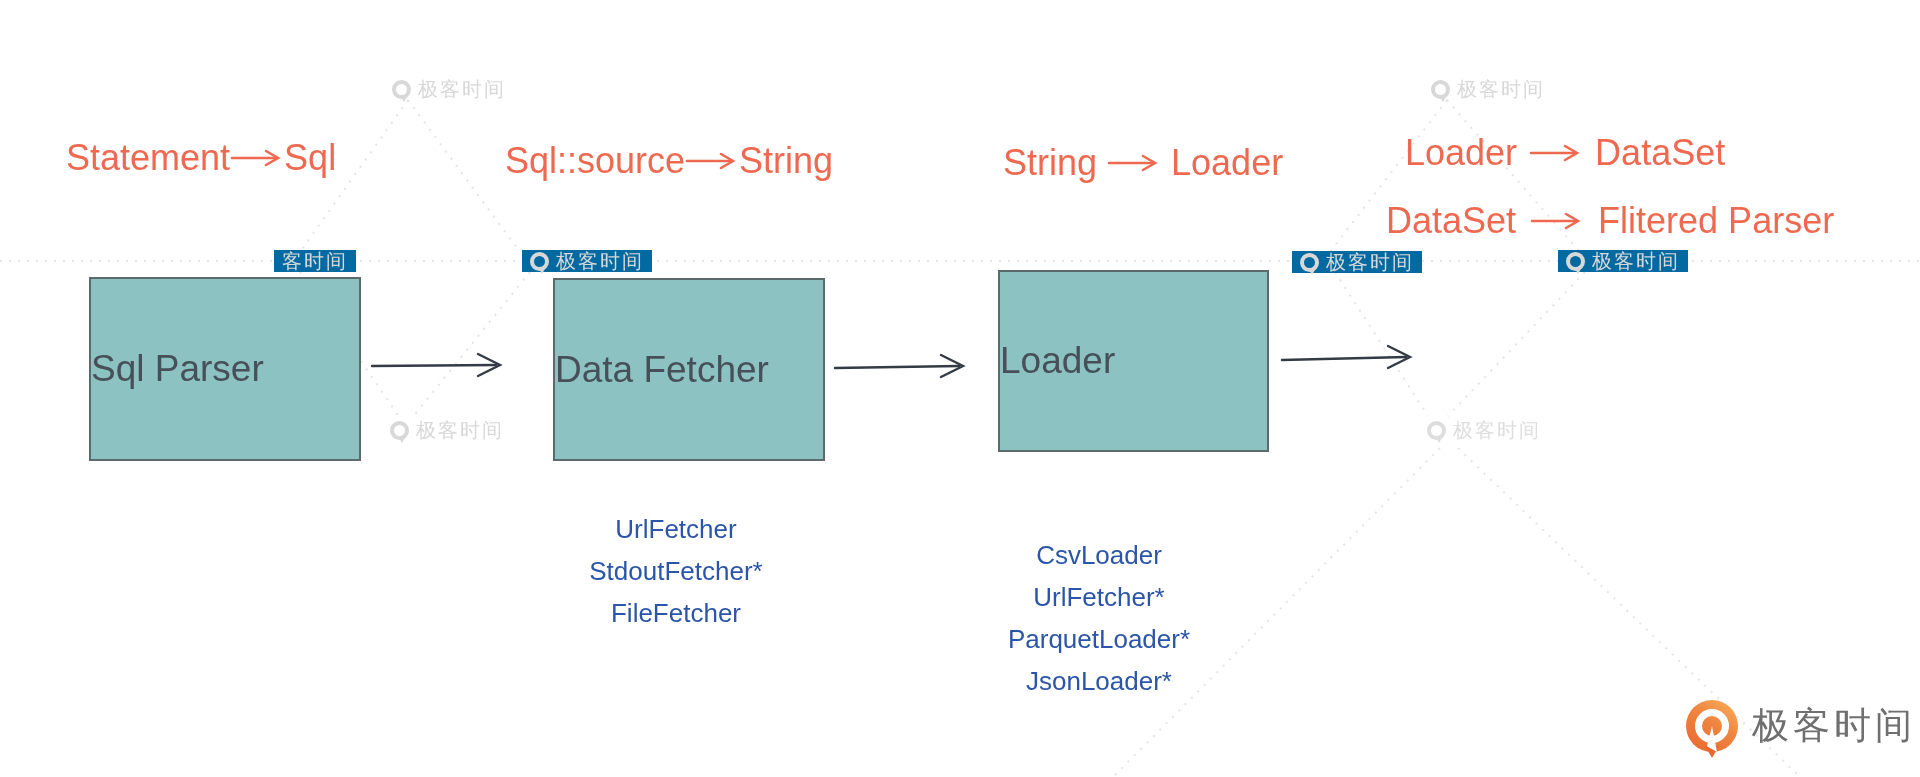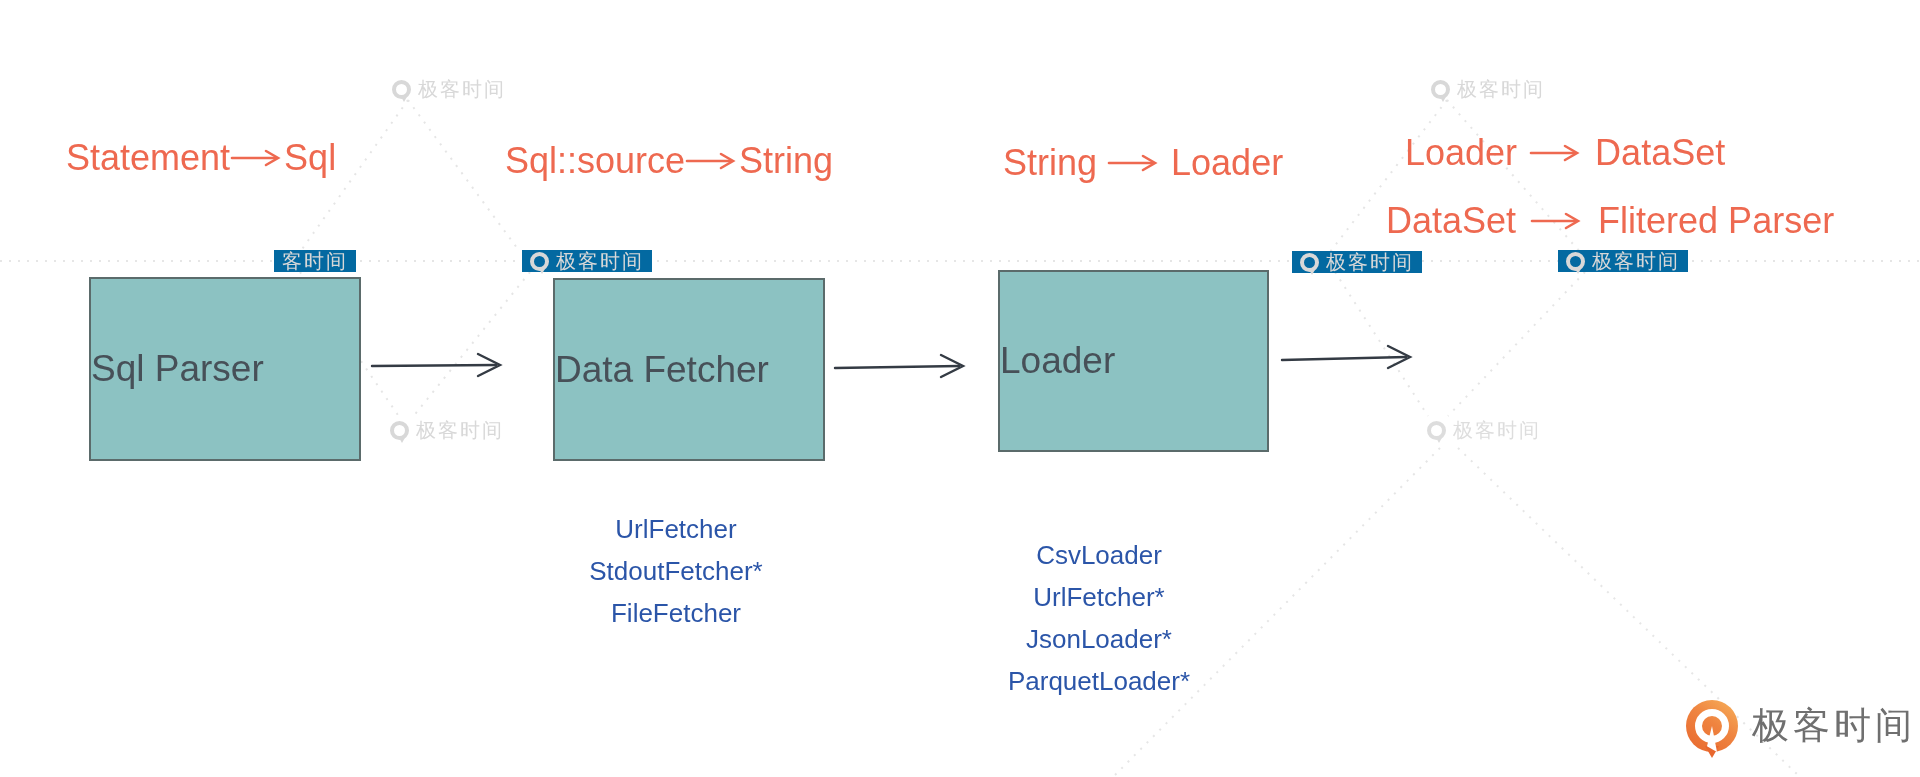--- a/index.html
+++ b/index.html
@@ -190,22 +190,22 @@
   </svg>
 
   <div class="impl-list" style="left:676px;top:508px;">
     <div>UrlFetcher</div>
     <div>StdoutFetcher*</div>
     <div>FileFetcher</div>
   </div>
   <div class="impl-list" style="left:1099px;top:512px;margin-top:22px;">
     <div>CsvLoader</div>
     <div>UrlFetcher*</div>
+    <div>ParquetLoader*</div>
     <div>JsonLoader*</div>
-    <div>ParquetLoader*</div>
   </div>
 
   <div class="brand" style="left:1686px;top:700px;">
     <span class="brand-logo">
       <span class="brand-tail"></span>
     </span>
     <span class="brand-text">极客时间</span>
   </div>
 
 </div>

